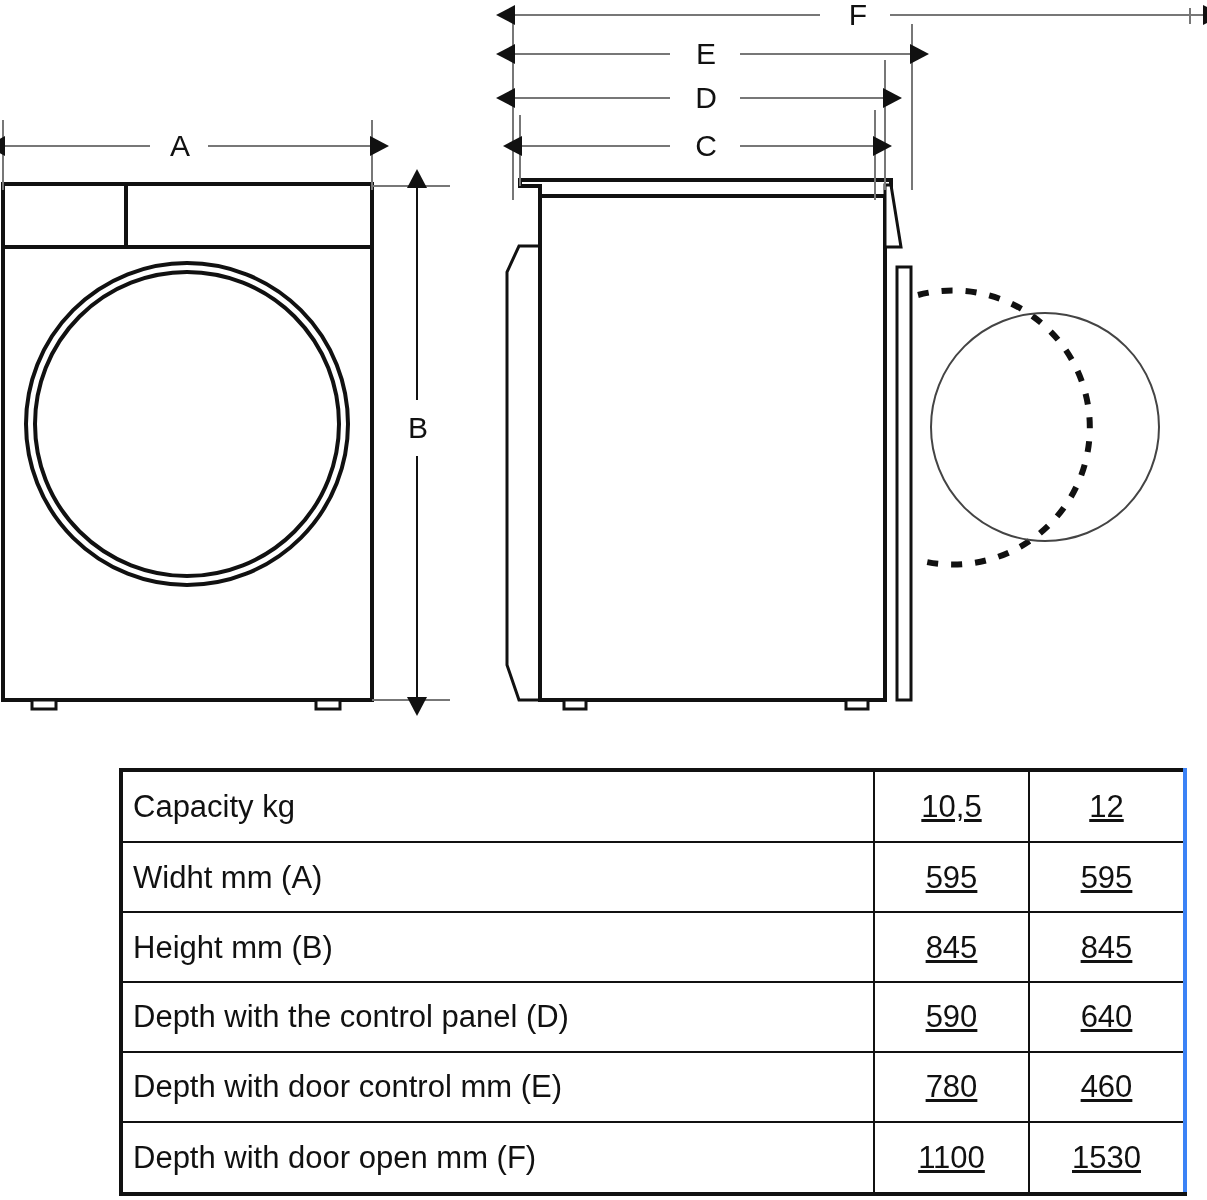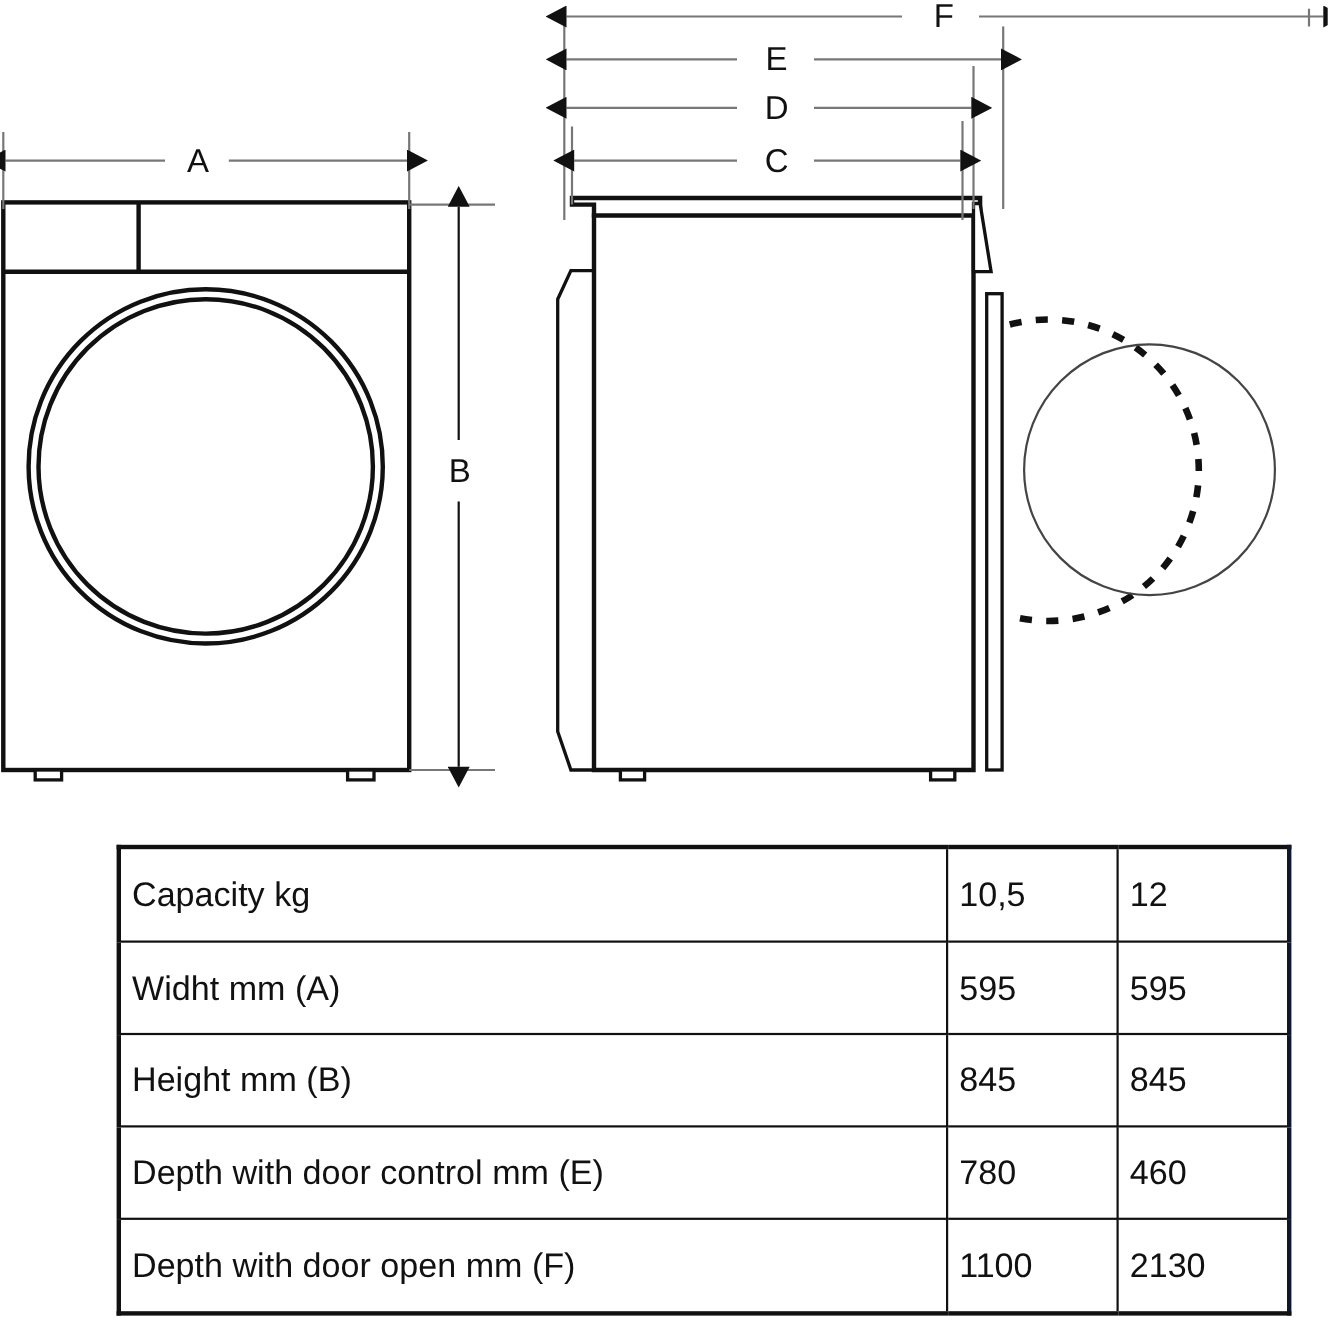--- a/index.html
+++ b/index.html
@@ -29,21 +29,21 @@
   .dim-label {
     font-family: "Liberation Sans", sans-serif;
     font-size: 30px;
     fill: #111111;
     text-anchor: middle;
     dominant-baseline: middle;
   }
   
   #spec-table-wrap {
     position: absolute;
-    left: 106px;
+    left: 119px;
     top: 768px;
     width: 996px;
     height: 428px;
   }
   table.spec {
     border-collapse: collapse;
     width: 100%;
     height: 100%;
     table-layout: fixed;
     background: #ffffff;
@@ -54,25 +54,26 @@
     font-size: 31px;
     color: #111111;
     line-height: 1.0;
     white-space: nowrap;
   }
   table.spec td.label-cell {
     text-align: left;
     width: 730px;
   }
   table.spec td.val-cell {
-    text-align: left;
+    text-align: center;
     width: 133px;
+    text-decoration: underline;
   }
   table.spec tr td:first-child { border-left: 4px solid #111111; }
-  table.spec tr td:last-child  { border-right: 4px solid #0f172a; }
+  table.spec tr td:last-child  { border-right: 4px solid #3b82f6; }
   table.spec tr:first-child td { border-top: 4px solid #111111; }
   table.spec tr:last-child td  { border-bottom: 4px solid #111111; }
 </style>
 </head>
 <body>
 
 <div id="page">
 
   <svg id="diagram" viewBox="0 0 1207 740">
     <defs>
@@ -182,26 +183,31 @@
           <td class="label-cell">Widht mm (A)</td>
           <td class="val-cell">595</td>
           <td class="val-cell">595</td>
         </tr>
         <tr>
           <td class="label-cell">Height mm (B)</td>
           <td class="val-cell">845</td>
           <td class="val-cell">845</td>
         </tr>
         <tr>
+          <td class="label-cell">Depth with the control panel (D)</td>
+          <td class="val-cell">590</td>
+          <td class="val-cell">640</td>
+        </tr>
+        <tr>
           <td class="label-cell">Depth with door control mm (E)</td>
           <td class="val-cell">780</td>
           <td class="val-cell">460</td>
         </tr>
         <tr>
           <td class="label-cell">Depth with door open mm (F)</td>
           <td class="val-cell">1100</td>
-          <td class="val-cell">2130</td>
+          <td class="val-cell">1530</td>
         </tr>
       </tbody>
     </table>
   </div>
 
 </div>
 
 </body></html>

